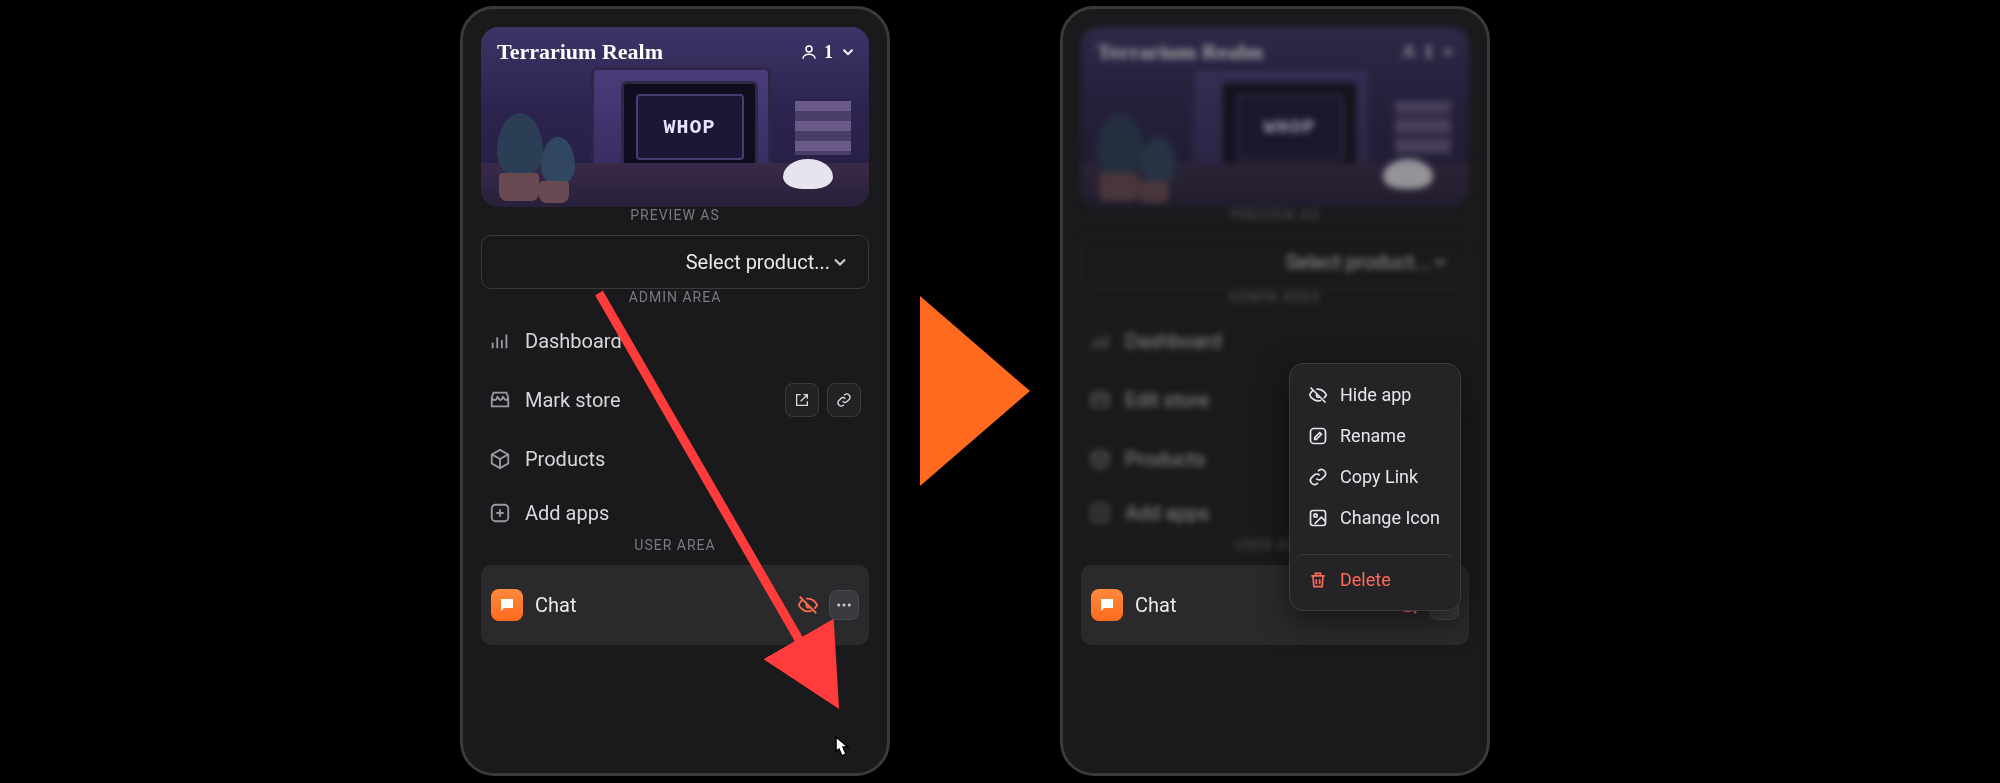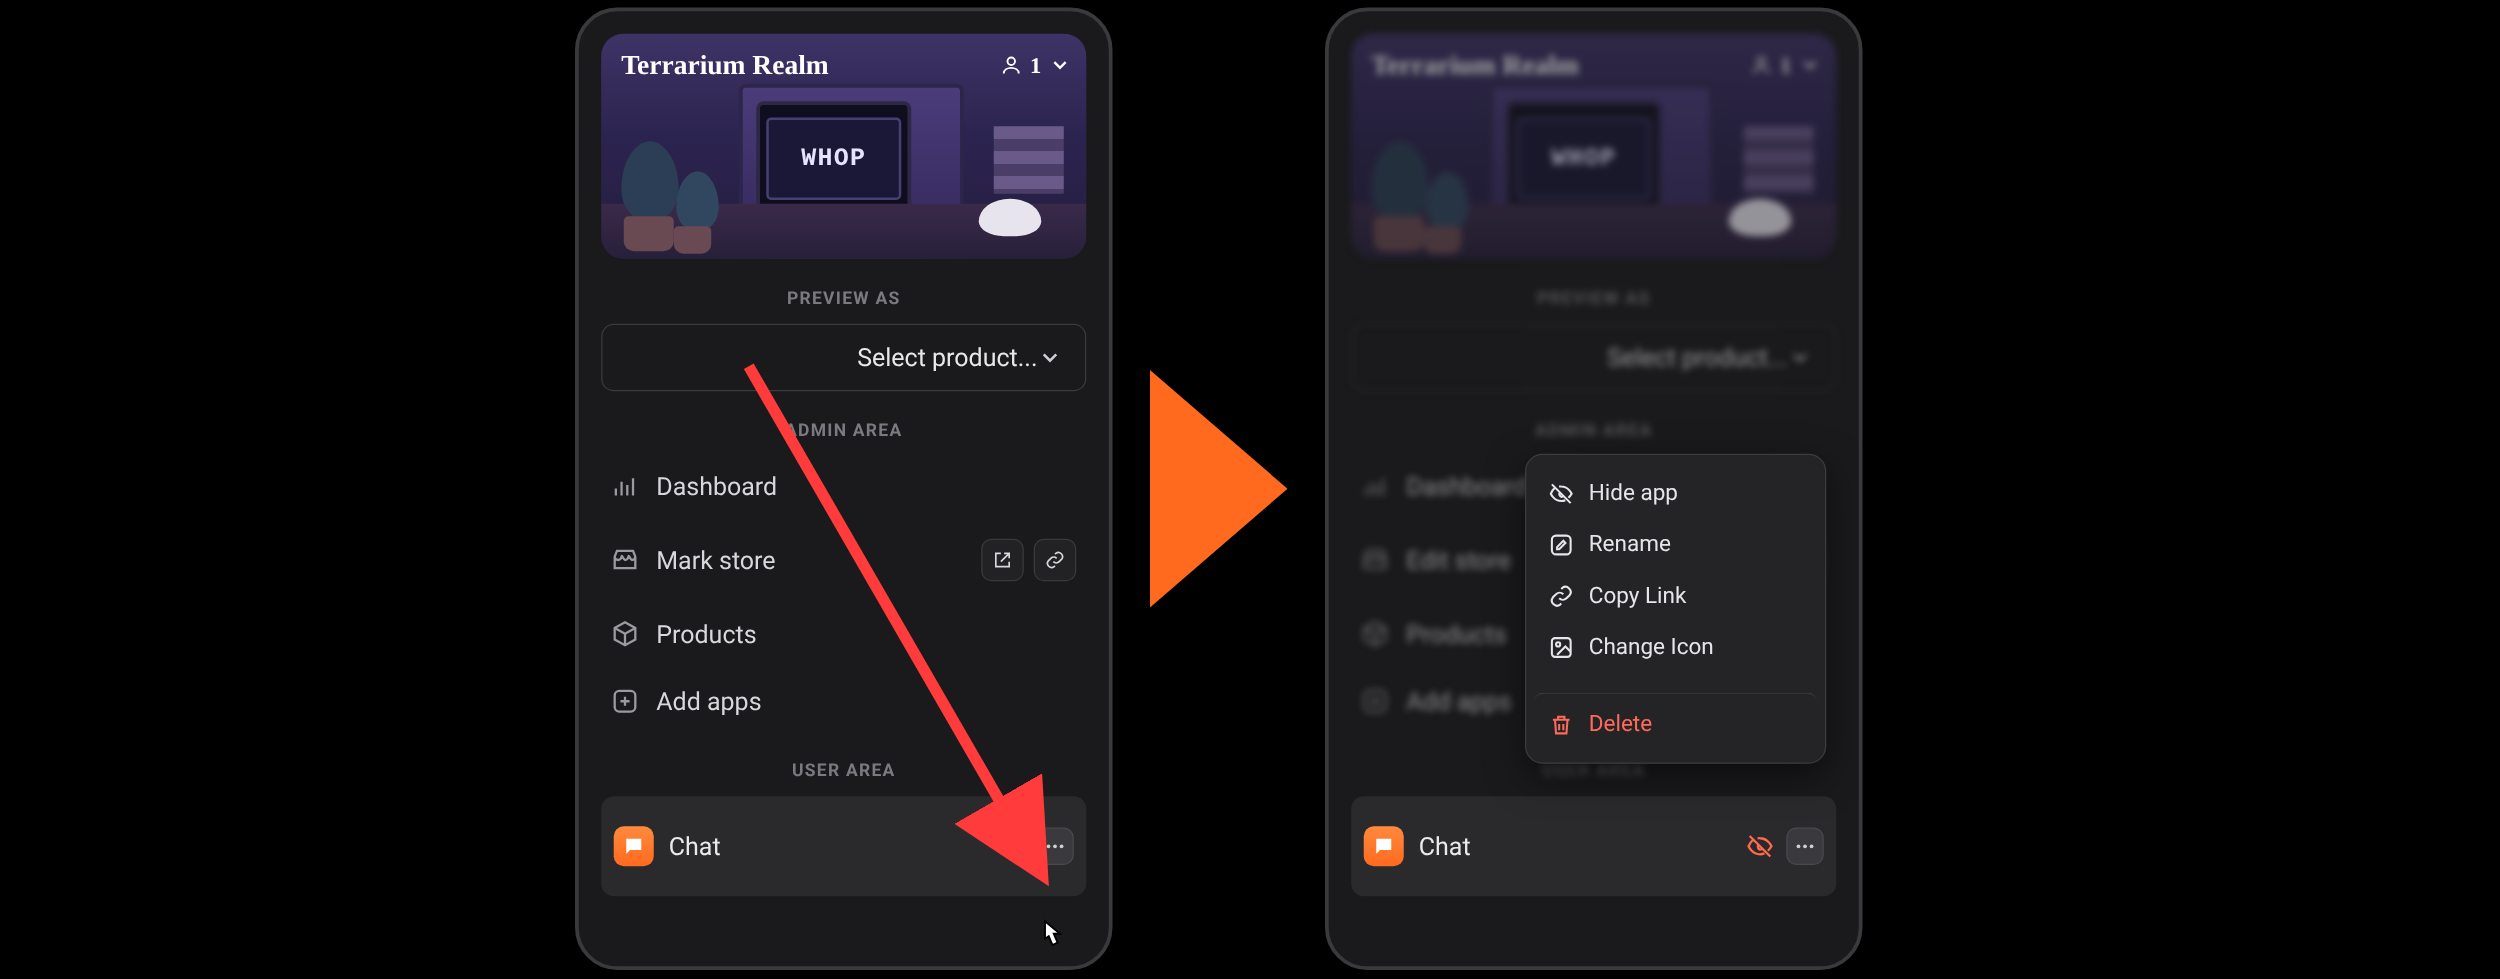--- a/index.html
+++ b/index.html
@@ -58,21 +58,21 @@
     background:
       radial-gradient(ellipse 60% 40% at 50% 110%, rgba(255,130,160,.25), transparent 60%),
       linear-gradient(180deg,#3e3366 0%,#2c2450 45%,#241d3e 100%);
   }
   .window-frame{
     position:absolute; left:110px; top:40px; width:180px; height:120px;
     border:3px solid #2d254a; border-radius:6px;
     background:linear-gradient(180deg,#4a3c7a,#362a5e);
   }
   .monitor{
-    position:absolute; left:124px; top:54px; width:124px; height:92px;
+    position:absolute; left:140px; top:54px; width:137px; height:92px;
     background:#0f0e1e; border:3px solid #2e2846; border-radius:6px;
     display:flex;align-items:center;justify-content:center;
   }
   .monitor-inner{
     width:108px;height:66px;background:#1a1836;border-radius:4px;
     border:2px solid #473e74;
     display:flex;align-items:center;justify-content:center;
     color:#e6e2ff; font-weight:900; font-size:20px; letter-spacing:1px;
     font-family: "Courier New", monospace;
   }
@@ -82,21 +82,21 @@
   .plant.p1{left:16px;bottom:30px}
   .plant.p2{left:60px;bottom:22px;width:34px;height:48px;background:#31465f}
   .pot{position:absolute;width:40px;height:28px;background:#6a4a52;border-radius:4px 4px 8px 8px;}
   .pot.o1{left:18px;bottom:6px}
   .pot.o2{left:58px;bottom:4px;width:30px;height:22px}
   .cat{position:absolute;right:36px;bottom:18px;width:50px;height:30px;background:#e8e4ee;border-radius:50% 50% 40% 40%/60% 60% 40% 40%;}
   .books{position:absolute;right:18px;bottom:52px;width:56px;height:54px;
     background:repeating-linear-gradient(180deg,#6a5a8a 0 10px,#4a3e68 10px 20px);}
 
   
-  .section-label{ text-align:center; color:#7a7a80; font-size:14px; letter-spacing:1px; font-weight:700; margin-top:24px; margin-bottom:12px;}
+  .section-label{ text-align:center; color:#7a7a80; font-size:14px; letter-spacing:1px; font-weight:400; margin-bottom:12px;}
   .select-row{
     display:flex; align-items:center; justify-content:flex-end;
     border:1px solid #3a3a3d; border-radius:10px; padding:14px 18px;
     color:#e8e8ea; font-size:20px;
   }
   .nav-list{ display:flex; flex-direction:column; gap:6px; margin-top:6px;}
   .nav-item{
     display:flex; align-items:center; gap:14px; padding:12px 8px;
     color:#d8d8dc; font-size:20px; border-radius:10px;
   }
@@ -124,21 +124,21 @@
 
   
   .anno-arrow{position:absolute; pointer-events:none;}
 
   
   .transition-arrow{ width:110px;height:190px; }
 
   
   .ctx-menu{
     position:absolute; right:26px; top:354px;
-    width:241px; background:#242427; border:1px solid #3c3c40;
+    width:172px; background:#242427; border:1px solid #3c3c40;
     border-radius:14px; padding:10px 6px; z-index:20;
     box-shadow:0 10px 30px rgba(0,0,0,.5);
   }
   .ctx-item{
     display:flex;align-items:center;gap:12px;
     padding:10px 12px;border-radius:8px;color:#e6e6ea;font-size:18px;
   }
   .ctx-item.danger{color:#ff6a5a;margin-top:16px;border-top:1px solid #3a3a3e;padding-top:14px;}
   .ctx-item svg{flex:0 0 20px}
 

